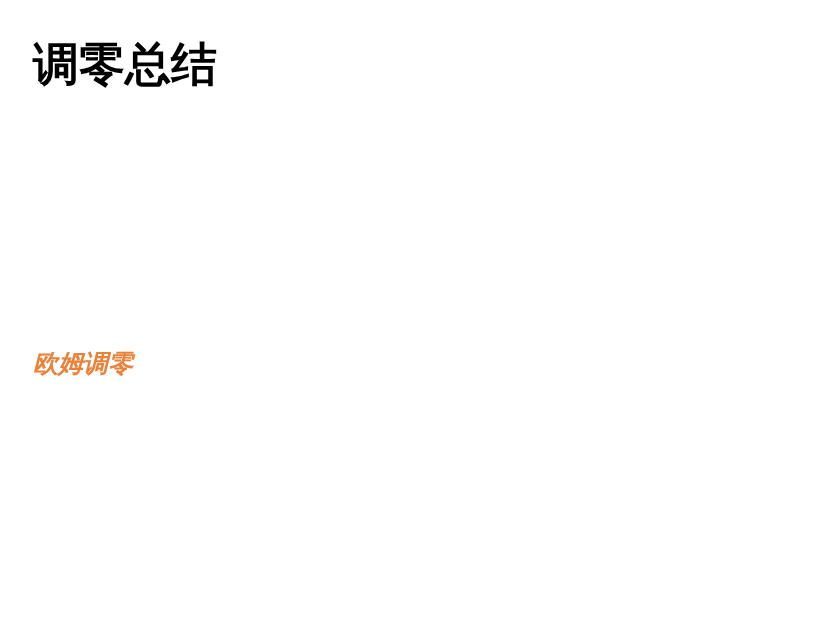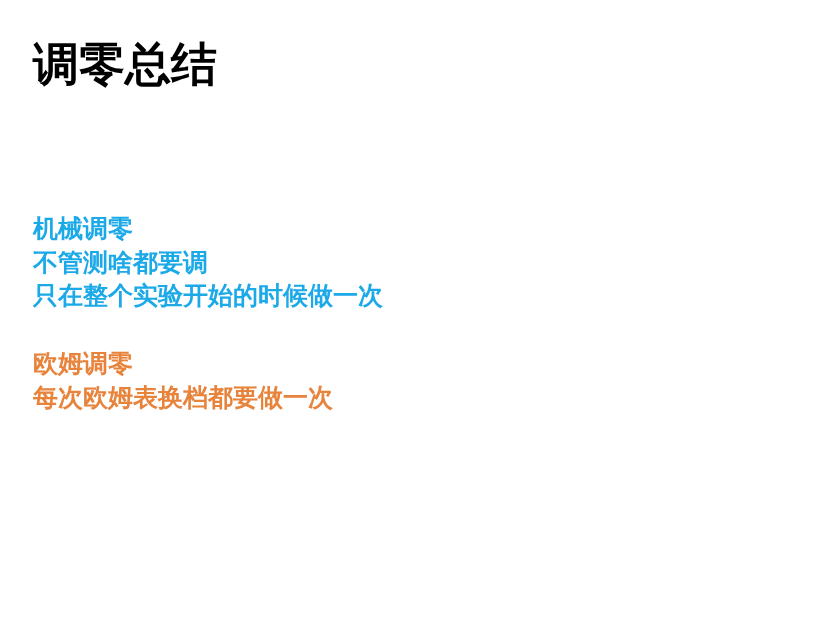--- a/index.html
+++ b/index.html
@@ -39,36 +39,31 @@
     line-height: 33.5px;
     white-space: nowrap;
   }
   .block-mechanical {
     top: 212px;
     color: #1CA9E8;
   }
   .block-ohm {
     top: 347px;
     color: #E8833C;
+    font-style: italic;
   }
   .body-line {
     display: block;
   }
 </style>
 </head>
 <body>
 
 <div class="slide">
 
   <div class="slide-title">调零总结</div>
 
-  <div class="body-block block-mechanical">
-    <span class="body-line">机械调零</span>
-    <span class="body-line">不管测啥都要调</span>
-    <span class="body-line">只在整个实验开始的时候做一次</span>
-  </div>
 
   <div class="body-block block-ohm">
     <span class="body-line">欧姆调零</span>
-    <span class="body-line">每次欧姆表换档都要做一次</span>
   </div>
 
 </div>
 
 </body></html>

